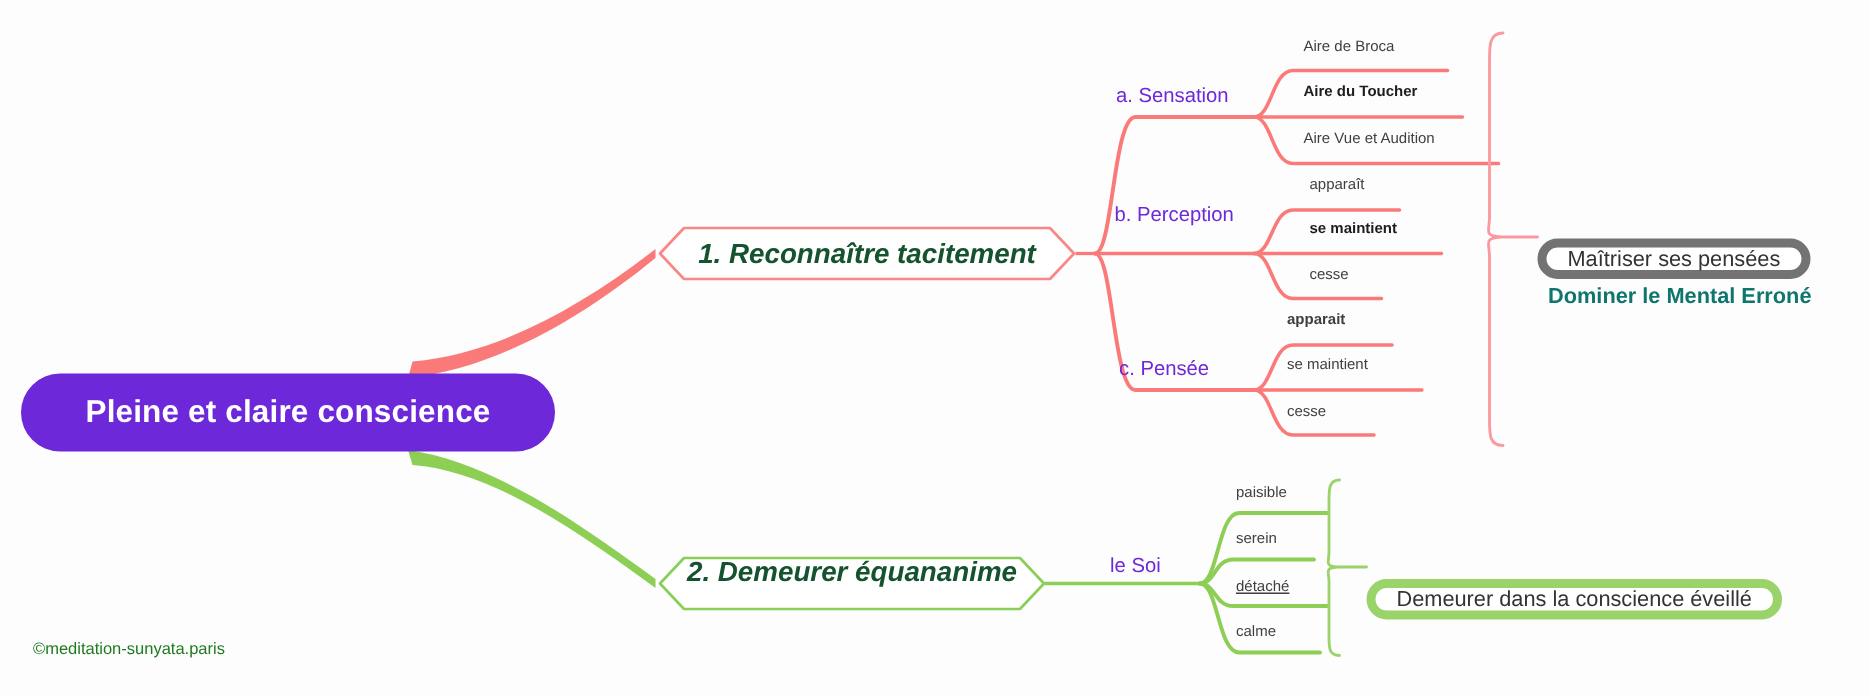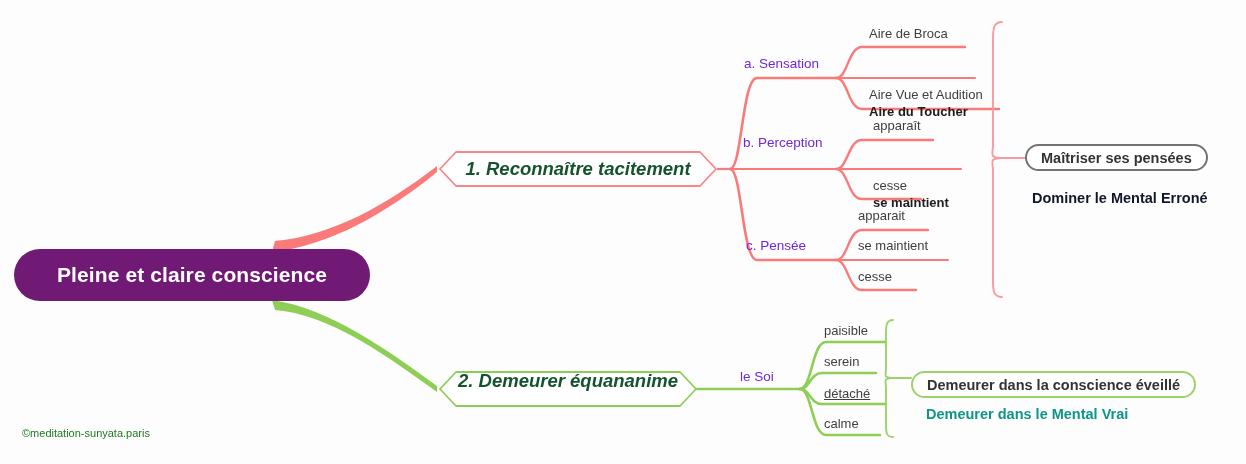--- a/index.html
+++ b/index.html
@@ -28,21 +28,21 @@
   }
 
   
   .central-node {
     position: absolute;
     left: 14px;
     top: 249px;
     width: 356px;
     height: 52px;
     border-radius: 26px;
-    background: #701a75;
+    background: #6d28d9;
     color: #ffffff;
     font-size: 21px;
     font-weight: bold;
     display: flex;
     align-items: center;
     justify-content: center;
     letter-spacing: 0.1px;
     box-sizing: border-box;
   }
   
@@ -66,45 +66,45 @@
   .lvl2 {
     position: absolute;
     font-size: 13.5px;
     color: #6d28d9;
     white-space: nowrap;
   }
 
   
   .leaf {
     position: absolute;
-    font-size: 13px;
+    font-size: 10px;
     color: #3f3f3f;
     white-space: nowrap;
   }
   .leaf.bold {
     font-weight: bold;
     color: #1d1d1d;
-    margin-top: 48px;
   }
 
   
   .pill {
     position: absolute;
     display: flex;
     align-items: center;
     justify-content: center;
     box-sizing: border-box;
     background: #ffffff;
-    border: 2px solid #737373;
+    border: 6px solid #737373;
     border-radius: 14px;
     font-size: 14.5px;
-    font-weight: bold;
+    font-weight: normal;
     color: #333333;
     white-space: nowrap;
     padding: 0 14px;
+    margin-top: 15px;
   }
   .pill.pill-green {
     border-color: #9ad36a;
   }
 
   
   .caption {
     position: absolute;
     font-size: 14.5px;
     font-weight: bold;
@@ -207,32 +207,31 @@
   <div class="lvl2" style="left:740px; top:369px;">le Soi</div>
 
   <div class="leaf" style="left:869px; top:26px;">Aire de Broca</div>
   <div class="leaf bold" style="left:869px; top:56px;">Aire du Toucher</div>
   <div class="leaf" style="left:869px; top:87px;">Aire Vue et Audition</div>
 
   <div class="leaf" style="left:873px; top:118px;">apparaît</div>
   <div class="leaf bold" style="left:873px; top:147px;">se maintient</div>
   <div class="leaf" style="left:873px; top:178px;">cesse</div>
 
-  <div class="leaf" style="left:858px; top:208px;">apparait</div>
+  <div class="leaf" style="left:858px; top:208px;font-weight:bold;">apparait</div>
   <div class="leaf" style="left:858px; top:238px;">se maintient</div>
   <div class="leaf" style="left:858px; top:269px;">cesse</div>
 
   <div class="leaf" style="left:824px; top:323px;">paisible</div>
   <div class="leaf" style="left:824px; top:354px;">serein</div>
   <div class="leaf" style="left:824px; top:386px;text-decoration:underline;">détaché</div>
   <div class="leaf" style="left:824px; top:416px;">calme</div>
 
   <div class="pill" style="left:1025px; top:144px; height:27px;">Maîtriser ses pensées</div>
 
-  <div class="caption" style="left:1032px; top:190px; color:#0f172a;">Dominer le Mental Erroné</div>
+  <div class="caption" style="left:1032px; top:190px; color:#0f766e;">Dominer le Mental Erroné</div>
 
   <div class="pill pill-green" style="left:911px; top:371px; height:27px;">Demeurer dans la conscience éveillé</div>
 
-  <div class="caption" style="left:926px; top:406px; color:#0e9488;">Demeurer dans le Mental Vrai</div>
 
   <div class="watermark">©meditation-sunyata.paris</div>
 
 </div>
 
 </body></html>

